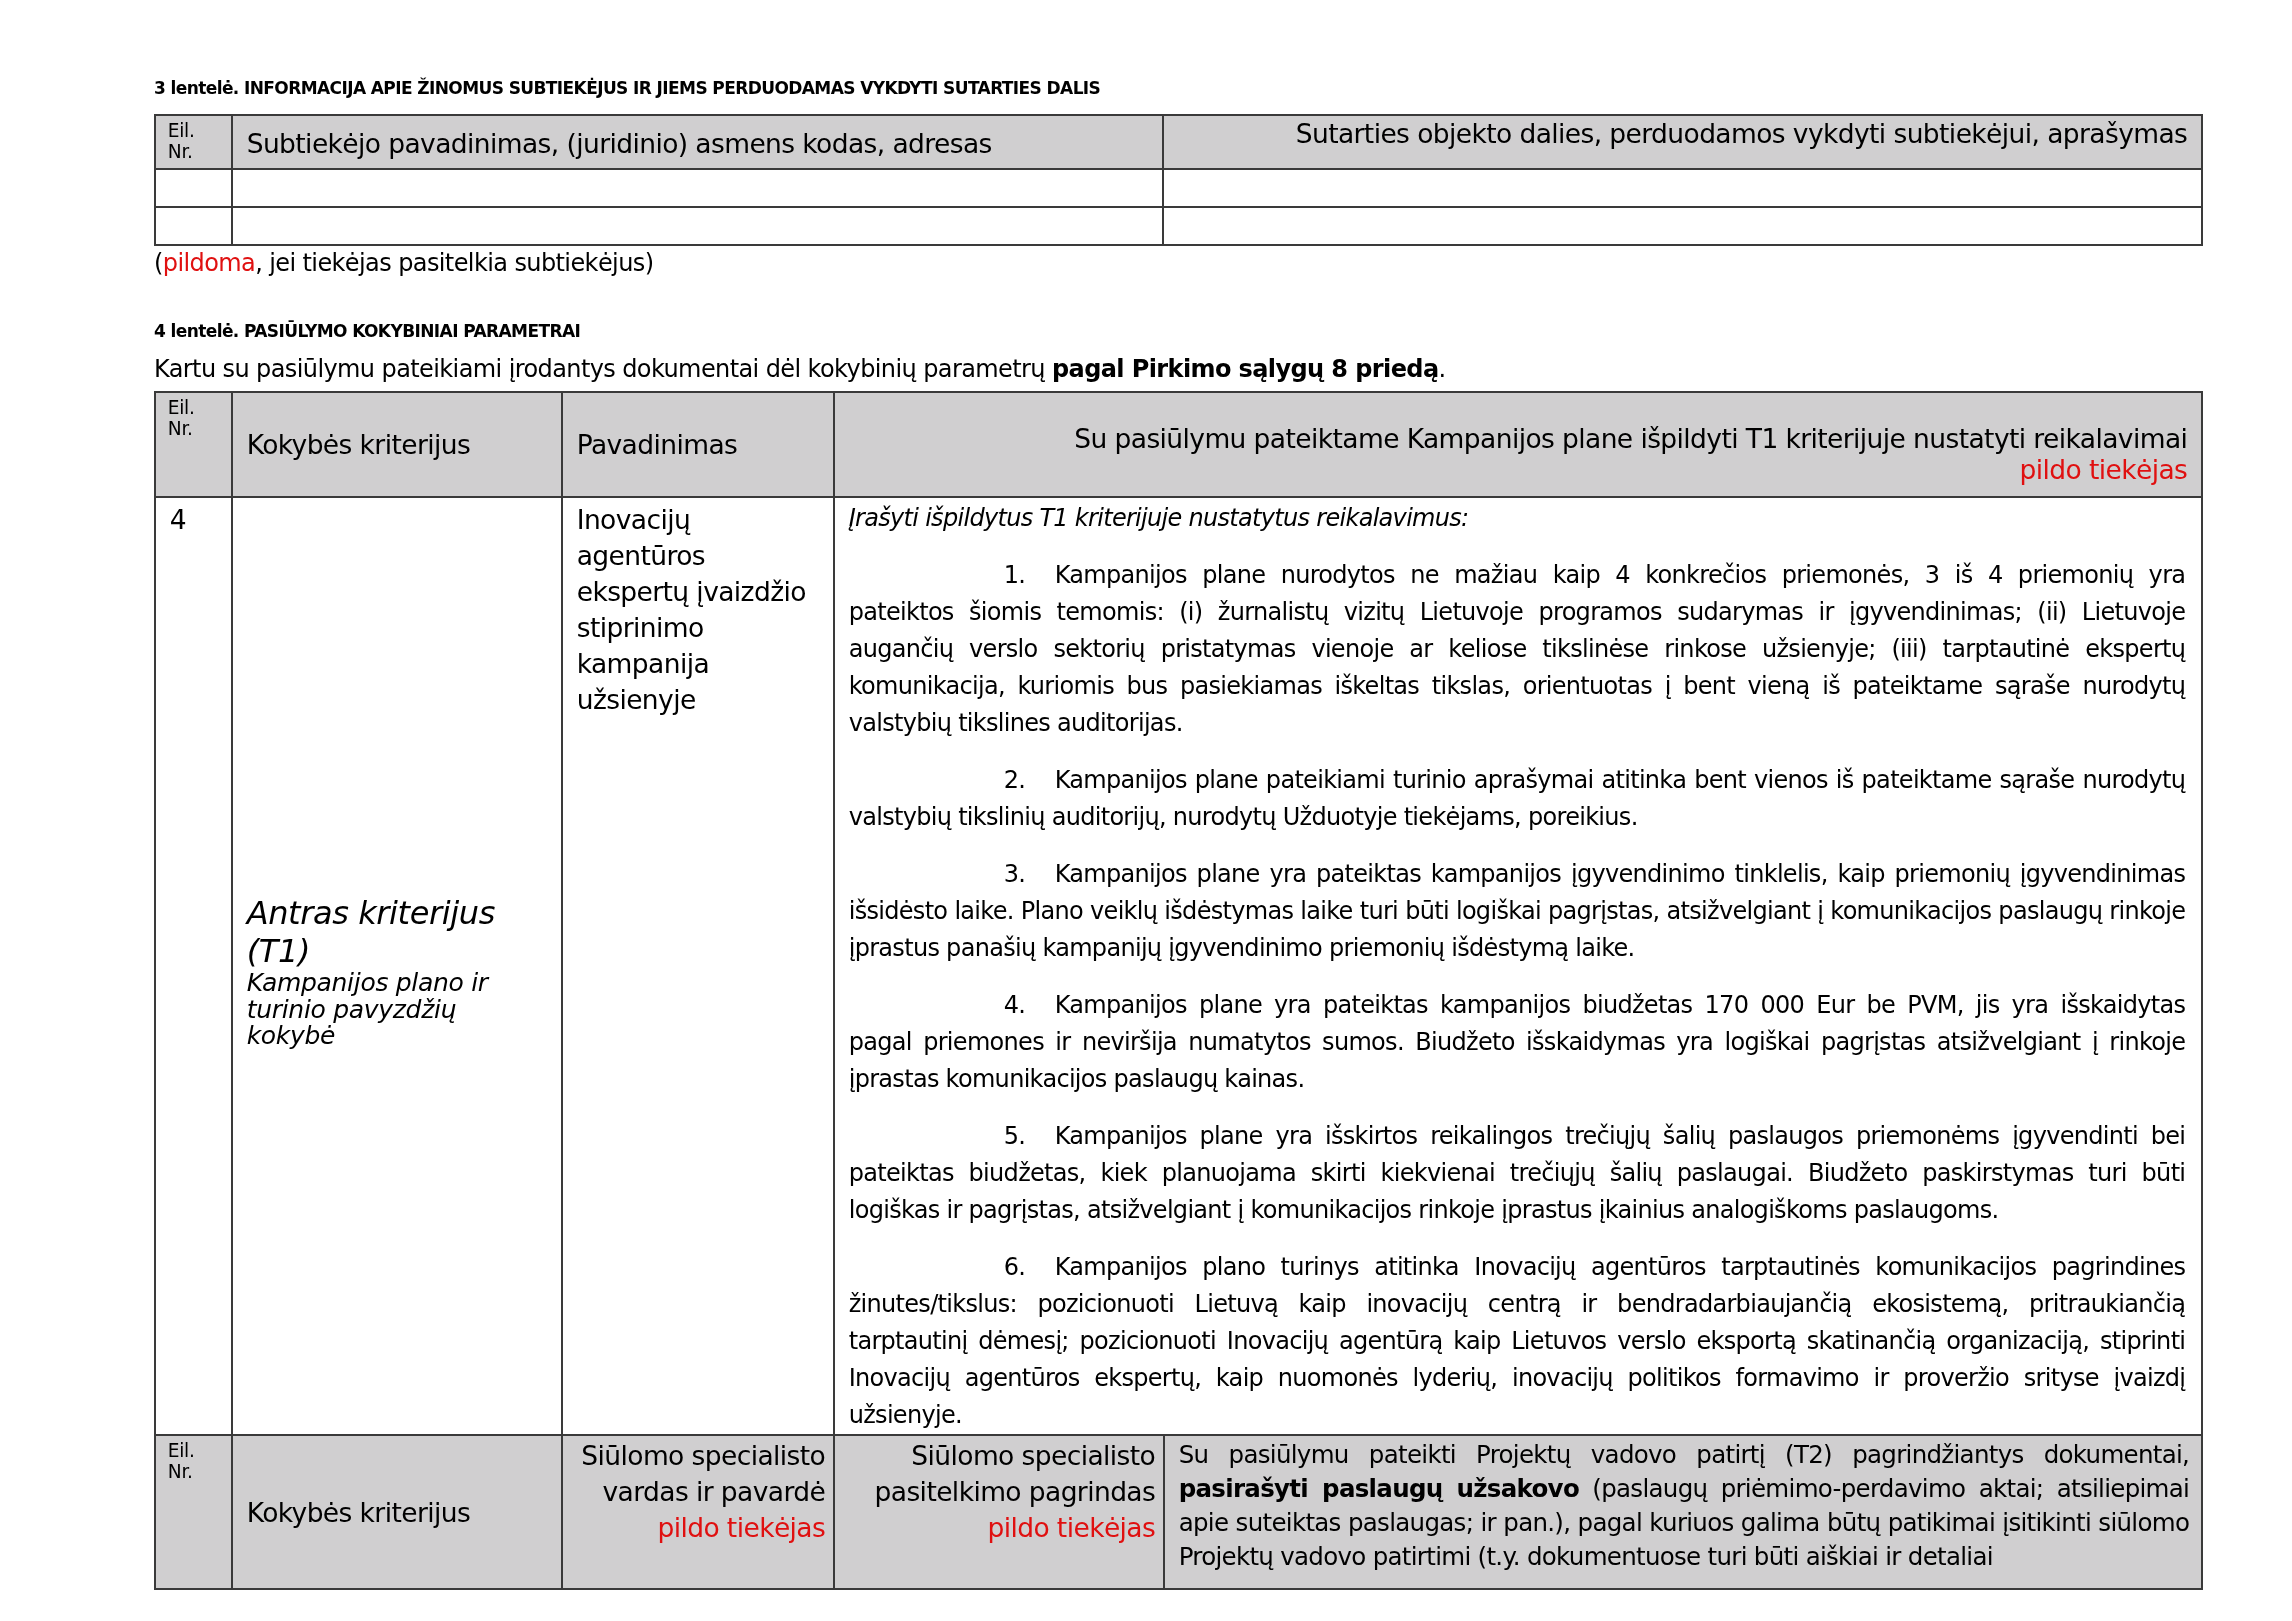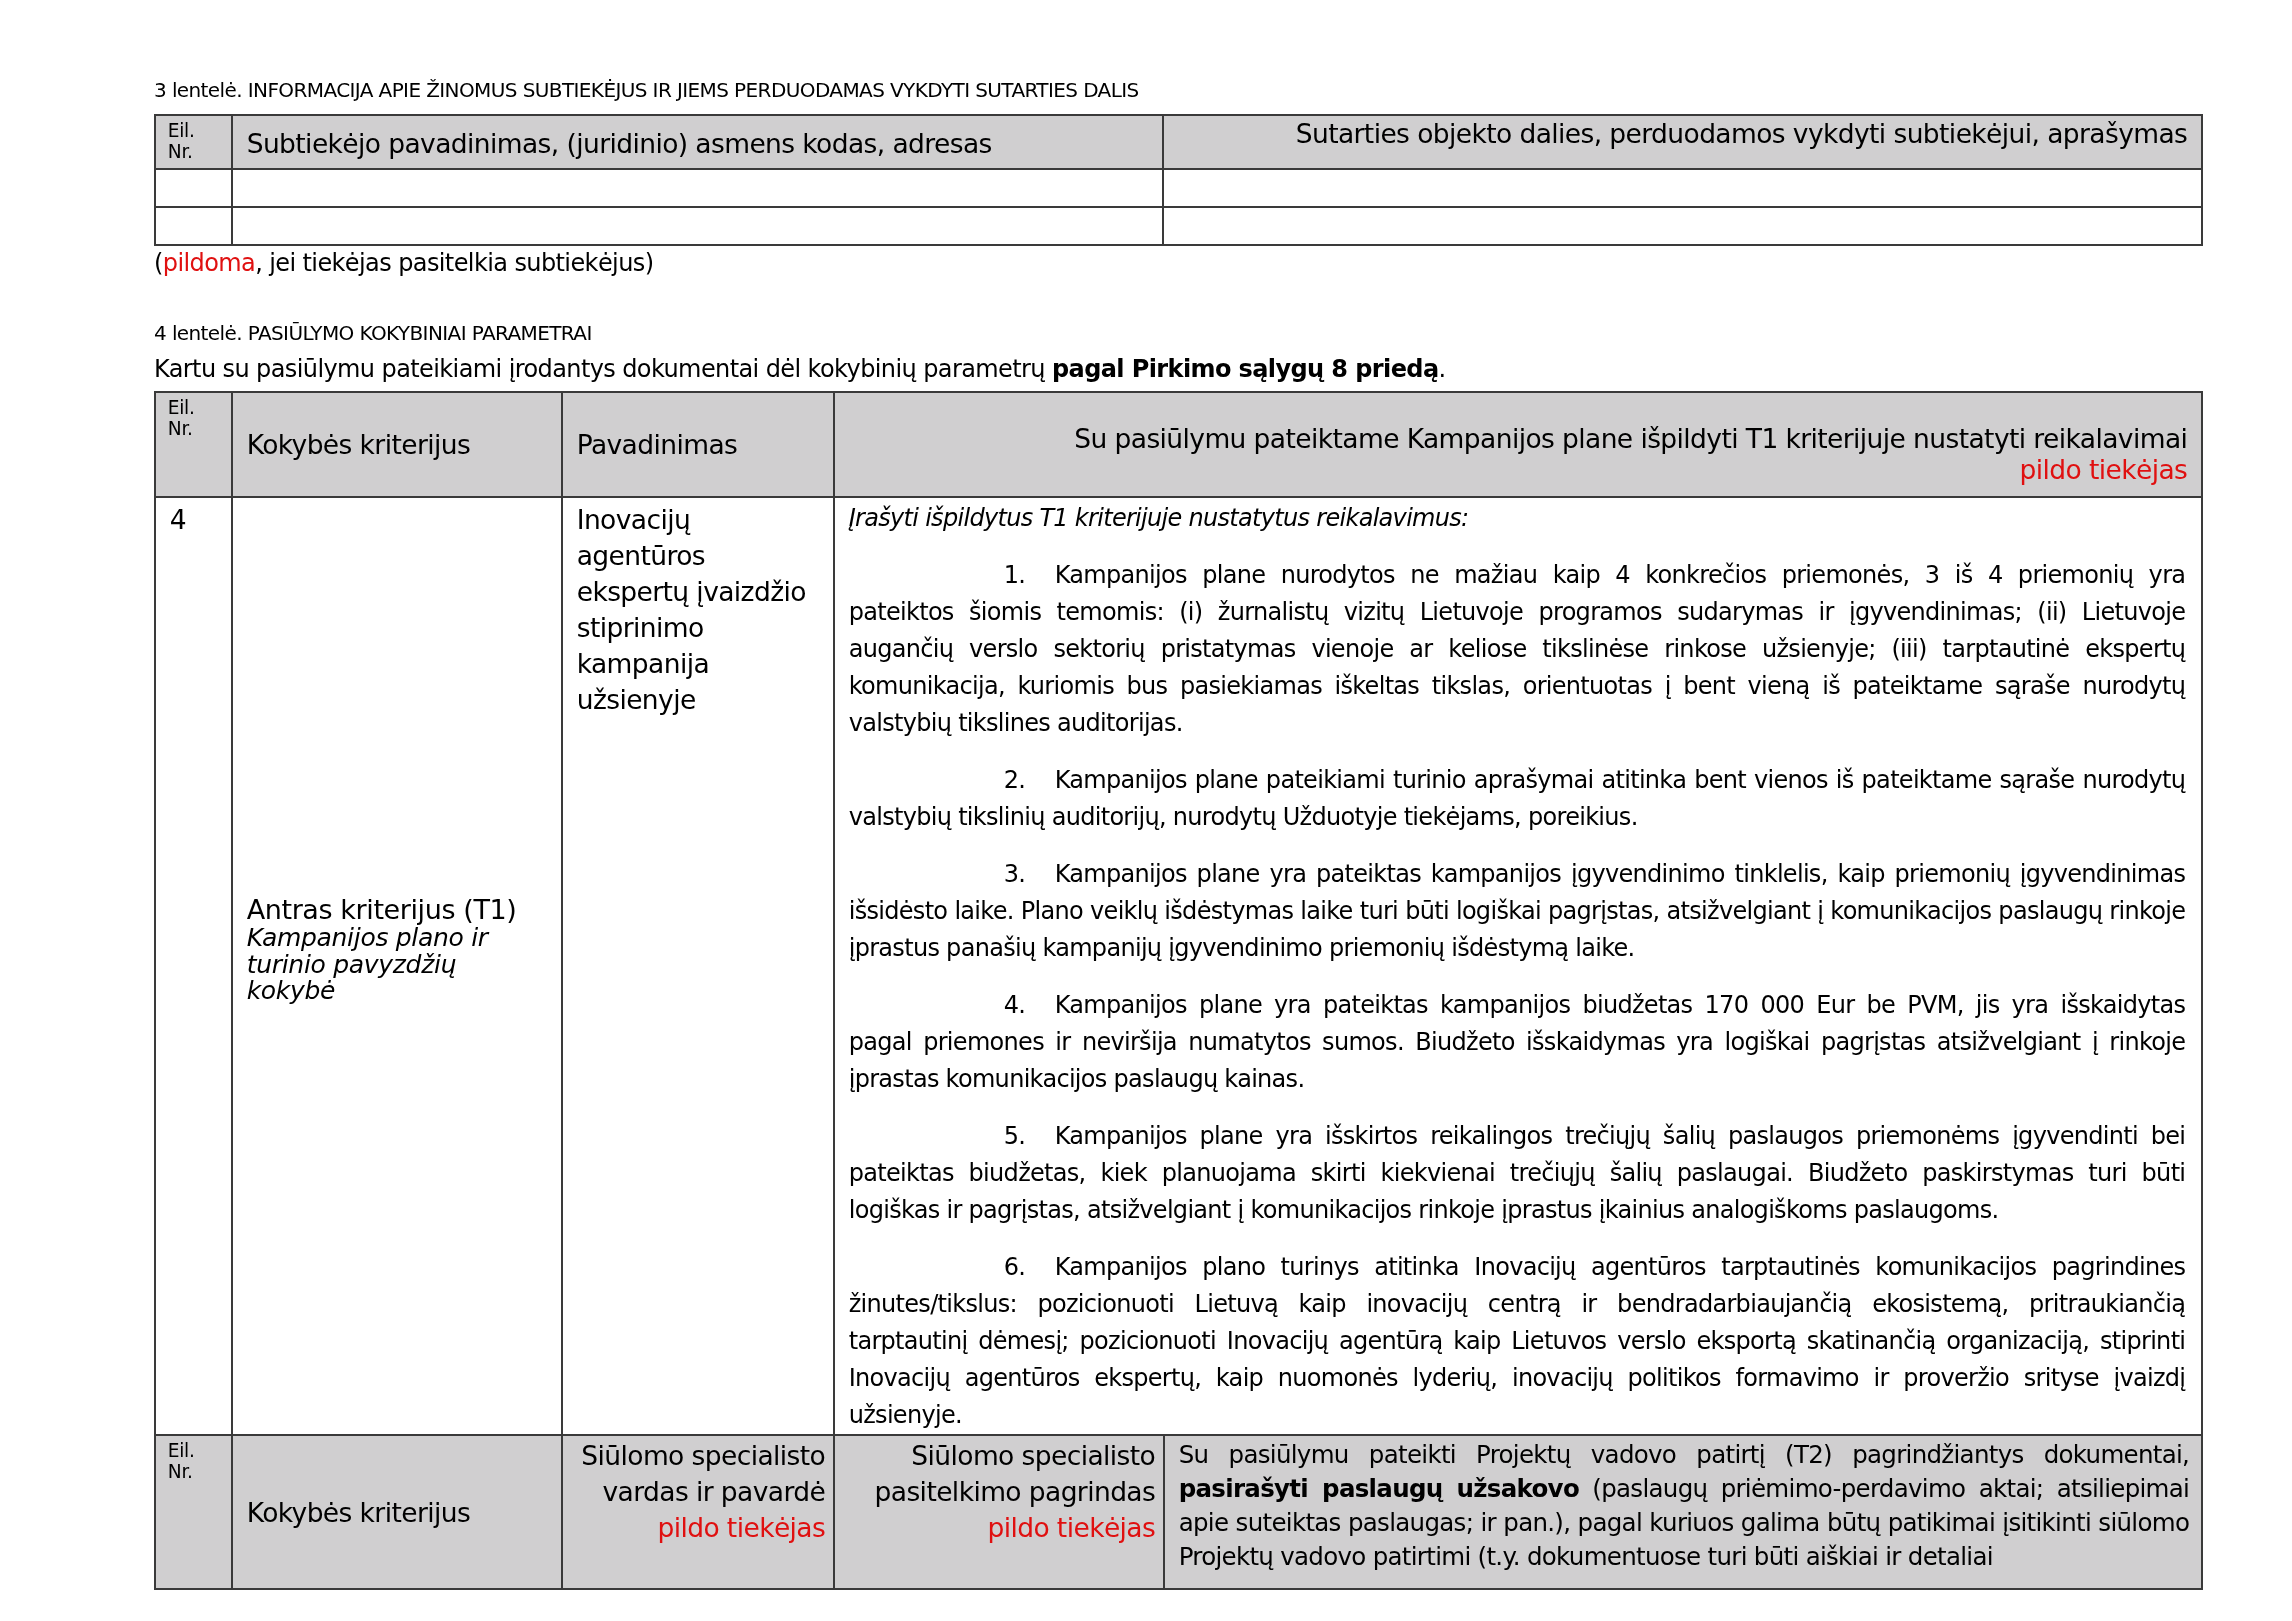--- a/index.html
+++ b/index.html
@@ -1,34 +1,34 @@
 <!DOCTYPE html>
 <html><head>
 <meta charset="utf-8">
 <style>
   html, body { margin: 0; padding: 0; background: #ffffff; }
   body {
     width: 2293px; height: 1621px; position: relative; overflow: hidden;
     font-family: "DejaVu Sans", sans-serif; color: #000;
   }
   .abs { position: absolute; }
-  .h-title { font-weight: normal; font-size: 20px; letter-spacing: -0.6px; white-space: nowrap; }
+  .h-title { font-weight: bold; font-size: 17px; letter-spacing: -0.6px; white-space: nowrap; }
   .line { font-size: 24px; letter-spacing: -0.6px; white-space: nowrap; }
   .red { color: #e01010; }
   table { border-collapse: collapse; position: absolute; table-layout: fixed; }
   td { border: 2px solid #3a3a3a; vertical-align: top; padding: 0; font-size: 26.5px; letter-spacing: -0.6px; }
   .hdr { background: #d0cfd0; }
   .small { font-size: 18.6px; line-height: 21.6px; padding: 3.9px 0 0 11.8px; letter-spacing: -0.3px; }
   .pad { padding: 5.9px 11.8px; }
   .body-text { font-size: 24px; line-height: 37px; text-align: justify; letter-spacing: -0.7px; }
   .item { text-indent: 155px; margin-top: 20px; }
   .item .num { display: inline-block; text-indent: 0; width: 51px; }
   .ital { font-style: italic; }
   .center { text-align: right; }
-  .crit-title { font-size: 27px; letter-spacing: -0.4px; }
+  .crit-title { font-style: italic; font-size: 32px; letter-spacing: -0.4px; }
   .crit-sub { font-style: italic; font-size: 25px; line-height: 26.5px; letter-spacing: -0.3px; }
 </style>
 </head>
 <body>
 
 <div class="abs h-title" style="left:154px; top:78px;">3 lentelė. INFORMACIJA APIE ŽINOMUS SUBTIEKĖJUS IR JIEMS PERDUODAMAS VYKDYTI SUTARTIES DALIS</div>
 
 <table style="left:154px; top:114px; width:2048px;">
   <colgroup>
       <col style="width:77px">

